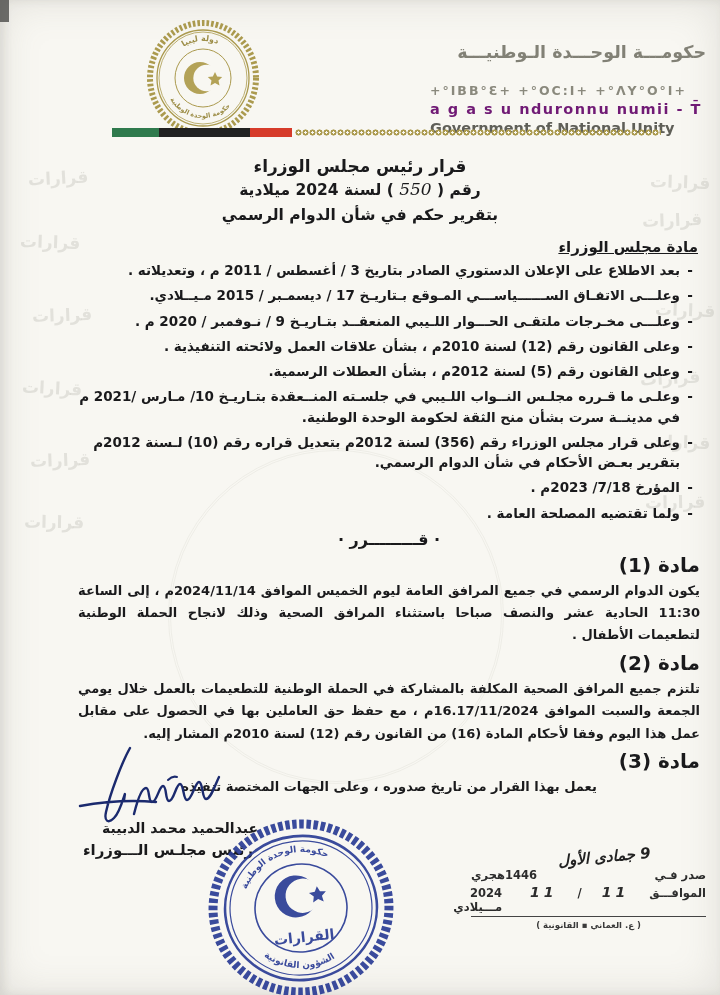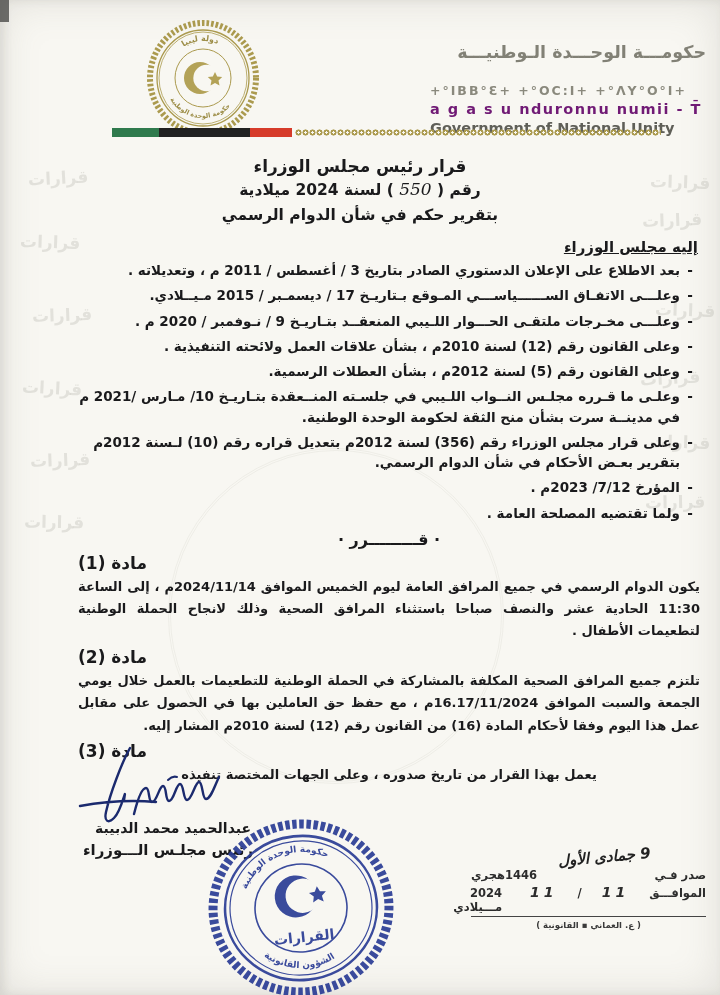--- a/index.html
+++ b/index.html
@@ -32,26 +32,26 @@
   .title-l2{font-size:15.5px;margin-bottom:7px;}
   .title-num{font-family:"DejaVu Serif",serif;font-style:italic;font-size:17px;letter-spacing:1px;font-weight:400;}
   .title-l3{font-size:15.5px;}
   .issuer{position:absolute;right:22px;top:238px;direction:rtl;font-size:15px;font-weight:700;text-decoration:underline;}
   
   .doc-body{position:absolute;top:260px;right:20px;left:78px;direction:rtl;}
   .preamble-item{display:flex;direction:rtl;font-size:13.5px;font-weight:700;line-height:1.5;margin-bottom:5px;}
   .preamble-item .dash{width:20px;flex:0 0 20px;text-align:center;}
   .preamble-item .txt{flex:1;}
   .decree-word{text-align:center;font-size:16px;font-weight:700;margin:7px 0 4px;}
-  .article-h{text-align:left;font-size:17px;font-weight:700;margin:4px 0 3px;}
+  .article-h{text-align:right;font-size:20px;font-weight:700;margin:4px 0 3px;}
   .article-p{font-size:13px;font-weight:700;line-height:1.72;text-align:justify;margin:0 0 2px;}
   .article-p.center{text-align:center;}
   
   .sig-svg{position:absolute;left:72px;top:742px;z-index:3;}
-  .sig-name{position:absolute;left:95px;top:820px;width:170px;direction:rtl;text-align:left;font-size:14px;font-weight:700;z-index:2;}
+  .sig-name{position:absolute;left:95px;top:820px;width:170px;direction:rtl;text-align:center;font-size:14px;font-weight:700;z-index:2;}
   .sig-title{position:absolute;left:78px;top:841px;width:180px;direction:rtl;text-align:center;font-size:15px;font-weight:700;z-index:2;}
   
   .stamp{position:absolute;left:203px;top:818px;z-index:5;opacity:.93;transform:rotate(-6deg);}
   
   .date-block{position:absolute;right:14px;top:848px;width:235px;direction:rtl;font-size:11.5px;font-weight:700;color:#2c2c2c;z-index:2;}
   .hijri-hand{font-style:italic;font-size:15px;font-weight:700;transform:rotate(-5deg);display:inline-block;margin-right:55px;color:#222;}
   .date-row{display:flex;direction:rtl;align-items:baseline;margin-top:2px;}
   .date-row .lbl{letter-spacing:1px;}
   .date-row .fill{flex:1;margin:0 4px;border-bottom:1px dotted transparent;}
   .date-row.ul{border-bottom:1.5px solid #444;padding-bottom:2px;}
@@ -109,21 +109,21 @@
     <span class="r"></span>
     <span class="chain"></span>
   </div>
 
   <div class="title-block">
     <div class="title-l1">قرار رئيس مجلس الوزراء</div>
     <div class="title-l2"><span>رقم ( </span><span class="title-num">550</span><span> ) لسنة 2024 ميلادية</span></div>
     <div class="title-l3">بتقرير حكم في شأن الدوام الرسمي</div>
   </div>
 
-  <div class="issuer">إليه مجلس الوزراء</div>
+  <div class="issuer">مادة مجلس الوزراء</div>
 
   <div class="doc-body">
 
     <div class="preamble-item">
         <span class="dash">-</span>
         <span class="txt">بعد الاطلاع على الإعلان الدستوري الصادر بتاريخ 3 / أغسطس / 2011 م ، وتعديلاته .</span>
       </div>
     <div class="preamble-item">
         <span class="dash">-</span>
         <span class="txt">وعلـــى الاتفـاق الســــــياســـي المـوقع بـتاريـخ 17 / ديسمـبر / 2015 مـيــلادي.</span>
@@ -143,21 +143,21 @@
     <div class="preamble-item">
         <span class="dash">-</span>
         <span class="txt">وعلـى ما قـرره مجلـس النــواب اللـيبي في جلسـته المنــعقدة بتـاريـخ 10/ مـارس /2021 م في مدينــة سرت بشأن منح الثقة لحكومة الوحدة الوطنية.</span>
       </div>
     <div class="preamble-item">
         <span class="dash">-</span>
         <span class="txt">وعلى قرار مجلس الوزراء رقم (356) لسنة 2012م بتعديل قراره رقم (10) لـسنة 2012م بتقرير بعـض الأحكام في شأن الدوام الرسمي.</span>
       </div>
     <div class="preamble-item">
         <span class="dash">-</span>
-        <span class="txt">المؤرخ 7/12/ 2023م .</span>
+        <span class="txt">المؤرخ 7/18/ 2023م .</span>
       </div>
     <div class="preamble-item">
         <span class="dash">-</span>
         <span class="txt">ولما تقتضيه المصلحة العامة .</span>
       </div>
 
     <div class="decree-word">· قـــــــــرر ·</div>
 
     <div class="article-h">مادة (1)</div>
     <p class="article-p">يكون الدوام الرسمي في جميع المرافق العامة ليوم الخميس الموافق 2024/11/14م ، إلى الساعة 11:30 الحادية عشر والنصف صباحا باستثناء المرافق الصحية وذلك لانجاح الحملة الوطنية لتطعيمات الأطفال .</p>

